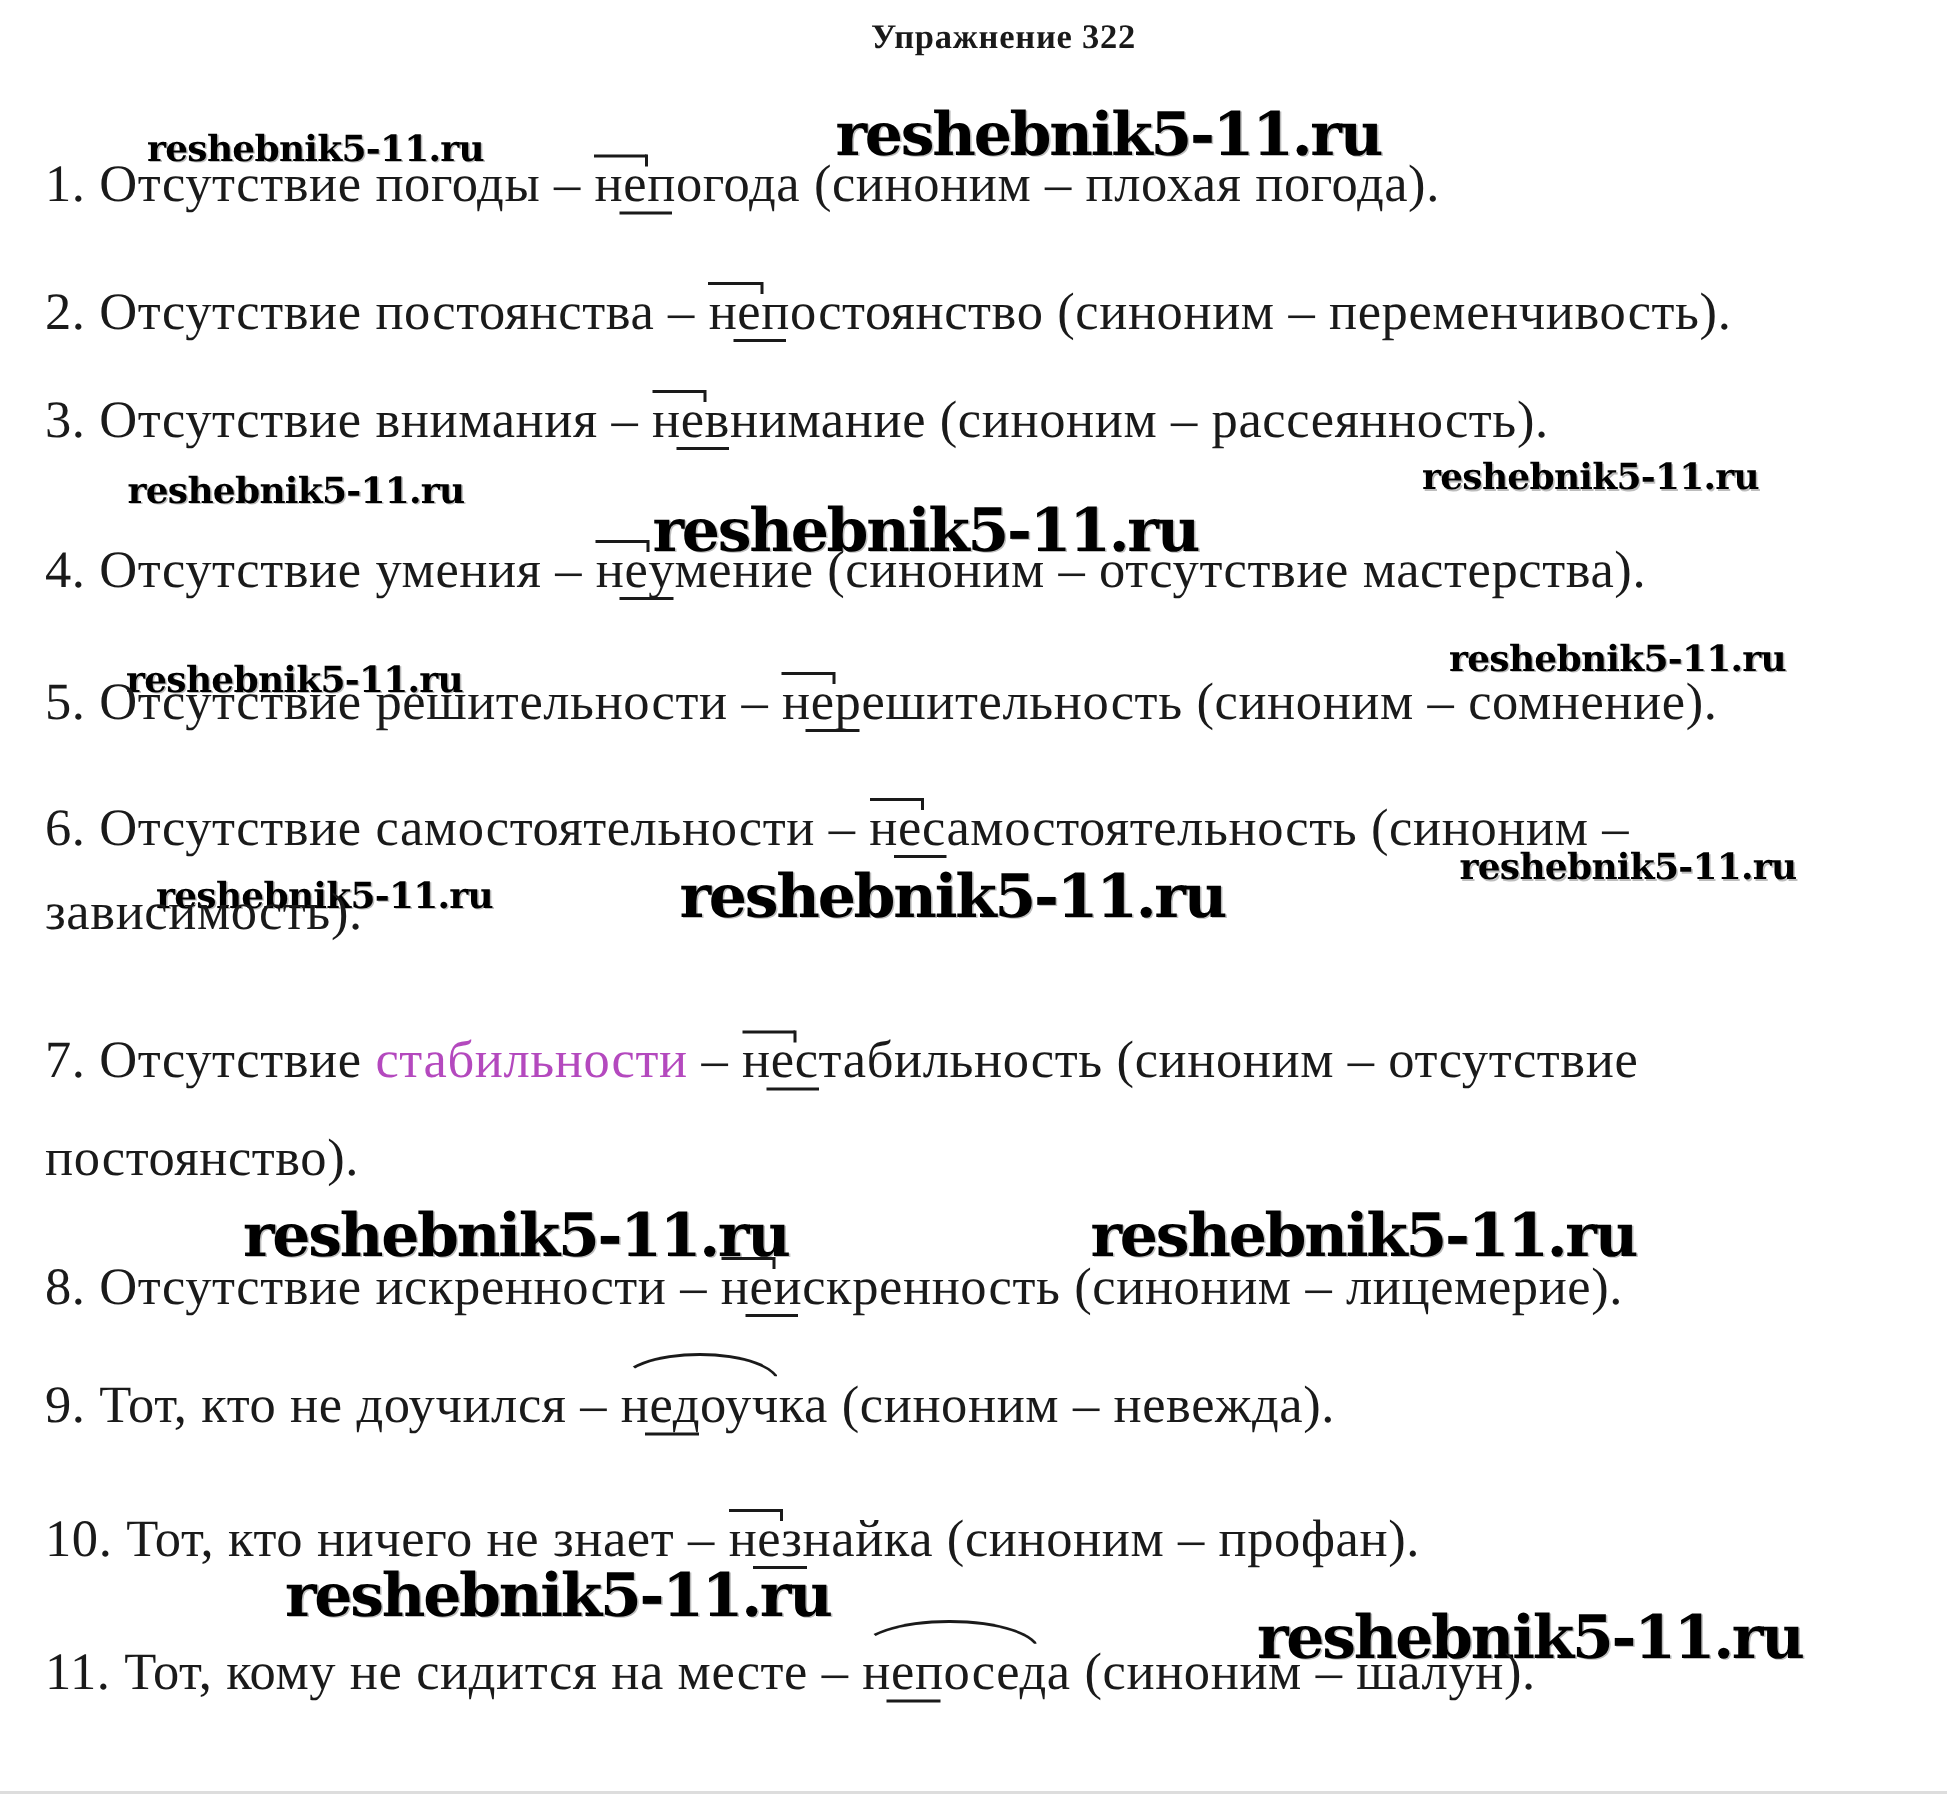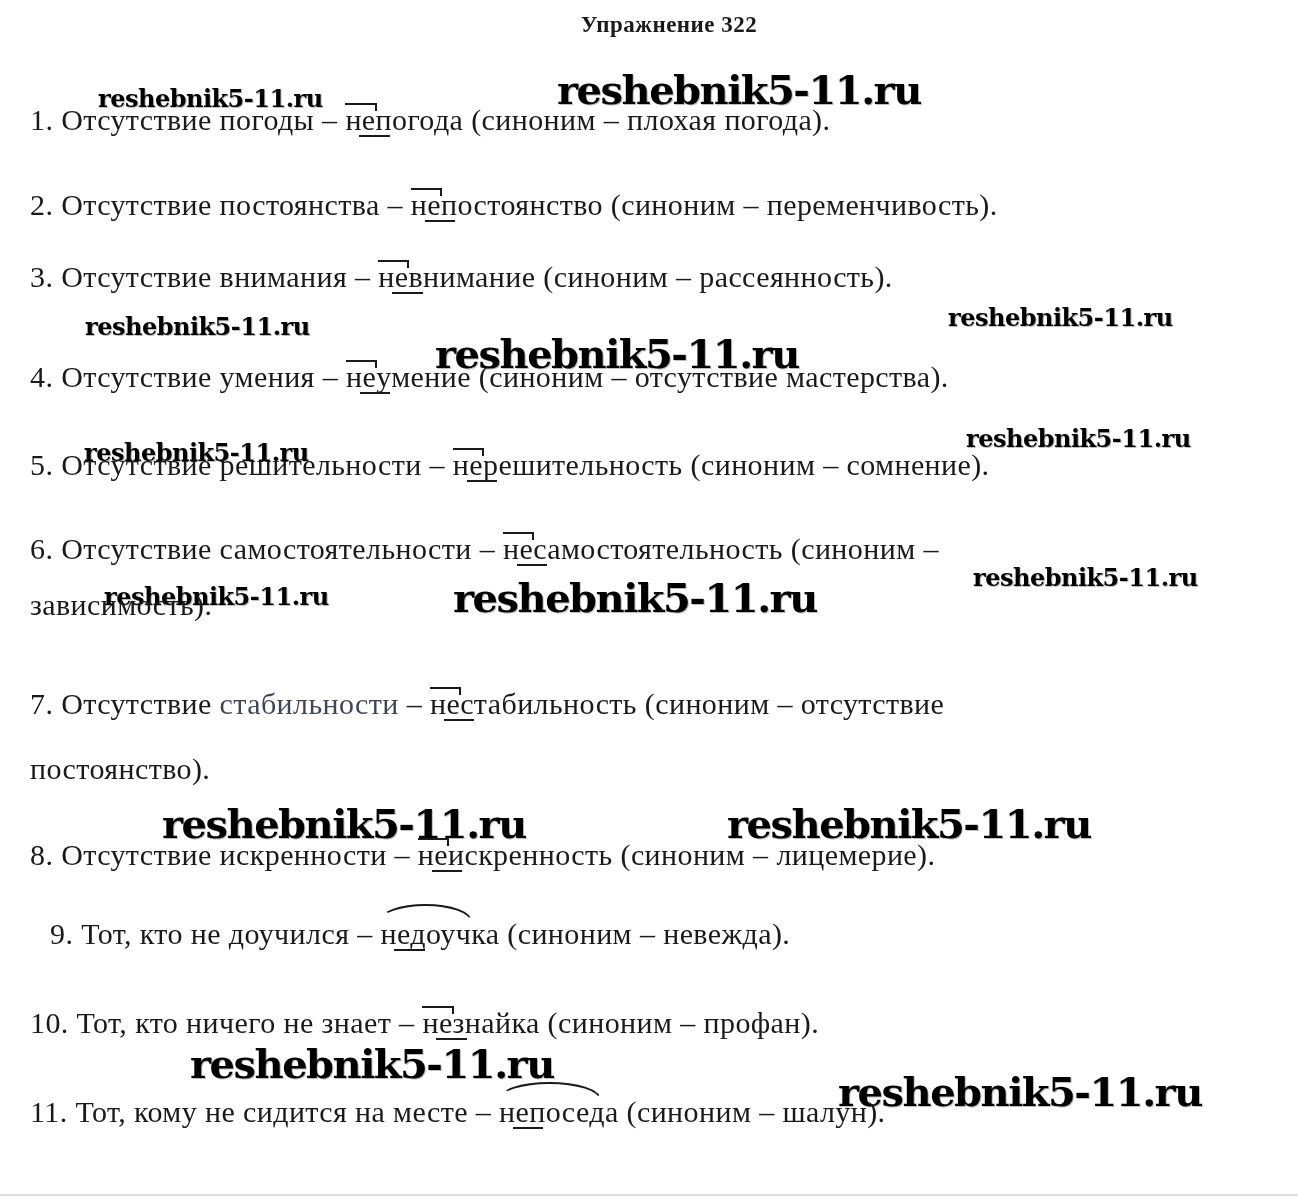--- a/index.html
+++ b/index.html
@@ -11,21 +11,21 @@
     color:#1a1a1a;
     overflow:hidden;
   }
   .title {
     position:absolute; top:12px; left:0; width:100%;
     text-align:center;
     font-size:23px; font-weight:bold; letter-spacing:0.5px;margin-left:20px;
   }
   .line {
     position:absolute;
-    font-size:30px;
+    font-size:35px;
     letter-spacing:0.4px;
     white-space:nowrap;
   }
   
   .mword { position:relative; display:inline-block; }
   
   .ovl {
     display:inline-block;
     position:relative;
     line-height:1.02;
@@ -47,21 +47,21 @@
   
   .arc {
     position:absolute;
     left:-0.04em; top:-0.42em;
     height:0.58em;
     border:2px solid transparent;
     border-top:2px solid currentColor;
     border-radius:50% 50% 0 0 / 100% 100% 0 0;
     box-sizing:border-box;
   }
-  .faded { color:#0f172a; opacity:0.8;margin-top:14px; }
+  .faded { color:#a21caf; opacity:0.8;margin-top:14px; }
   
   .wm {
     position:absolute;
     font-family:"DejaVu Serif","Liberation Serif",serif;
     font-weight:bold;
     color:#000000;
     text-shadow:1px 1px 0 #bdbdbd;
     white-space:nowrap;
   }
   .wm.small { font-size:24px; letter-spacing:-0.5px; }
@@ -96,18 +96,18 @@
       <div class="line" style="top: 103px; left: 30px;">1. Отсутствие погоды – <span class="mword"><span class="ovl">не</span>погода<i class="ul"></i></span> (синоним – плохая погода).</div>
       <div class="line" style="top: 188px; left: 30px;">2. Отсутствие постоянства – <span class="mword"><span class="ovl">не</span>постоянство<i class="ul"></i></span> (синоним – переменчивость).</div>
       <div class="line" style="top: 260px; left: 30px;">3. Отсутствие внимания – <span class="mword"><span class="ovl">не</span>внимание<i class="ul"></i></span> (синоним – рассеянность).</div>
       <div class="line" style="top: 360px; left: 30px;">4. Отсутствие умения – <span class="mword"><span class="ovl">не</span>умение<i class="ul"></i></span> (синоним – отсутствие мастерства).</div>
       <div class="line" style="top: 448px; left: 30px;">5. Отсутствие решительности – <span class="mword"><span class="ovl">не</span>решительность<i class="ul"></i></span> (синоним – сомнение).</div>
       <div class="line" style="top: 532px; left: 30px; text-align: center;">6. Отсутствие самостоятельности – <span class="mword"><span class="ovl">не</span>самостоятельность<i class="ul"></i></span> (синоним –</div>
       <div class="line" style="top: 588px; left: 30px;">зависимость).</div>
       <div class="line" style="top: 687px; left: 30px;">7. Отсутствие <span class="faded">стабильности</span> – <span class="mword"><span class="ovl">не</span>стабильность<i class="ul"></i></span> (синоним – отсутствие</div>
       <div class="line" style="top: 752px; left: 30px;">постоянство).</div>
       <div class="line" style="top: 838px; left: 30px;">8. Отсутствие искренности – <span class="mword"><span class="ovl">не</span>искренность<i class="ul"></i></span> (синоним – лицемерие).</div>
-      <div class="line" style="top: 917px; left: 30px; margin-left: 20px;">9. Тот, кто не доучился – <span class="mword">недоучка<i class="arc" style="width: 78%;"></i><i class="ul"></i></span> (синоним – невежда).</div>
+      <div class="line" style="top: 917px; left: 30px;">9. Тот, кто не доучился – <span class="mword">недоучка<i class="arc" style="width: 78%;"></i><i class="ul"></i></span> (синоним – невежда).</div>
       <div class="line" style="top: 1006px; left: 30px;">10. Тот, кто ничего не знает – <span class="mword"><span class="ovl">не</span>знайка<i class="ul"></i></span> (синоним – профан).</div>
       <div class="line" style="top: 1095px; left: 30px;">11. Тот, кому не сидится на месте – <span class="mword">непоседа<i class="arc" style="width: 86%;"></i><i class="ul"></i></span> (синоним – шалун).</div>
     </div>
   <div class="bottom-rule"></div>
 </div>
 
 </body></html>

